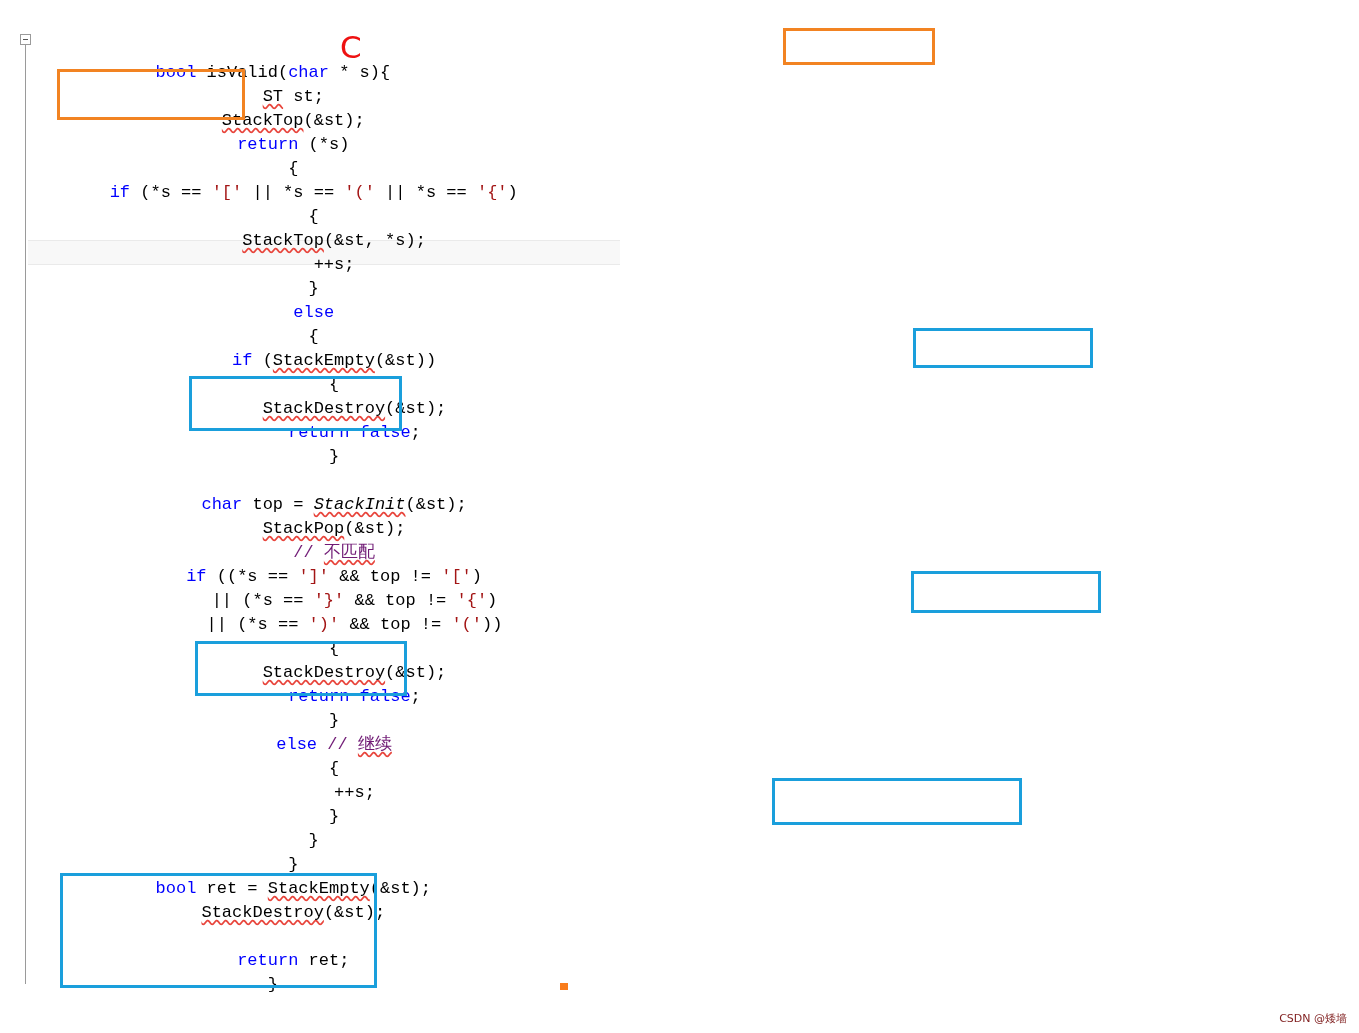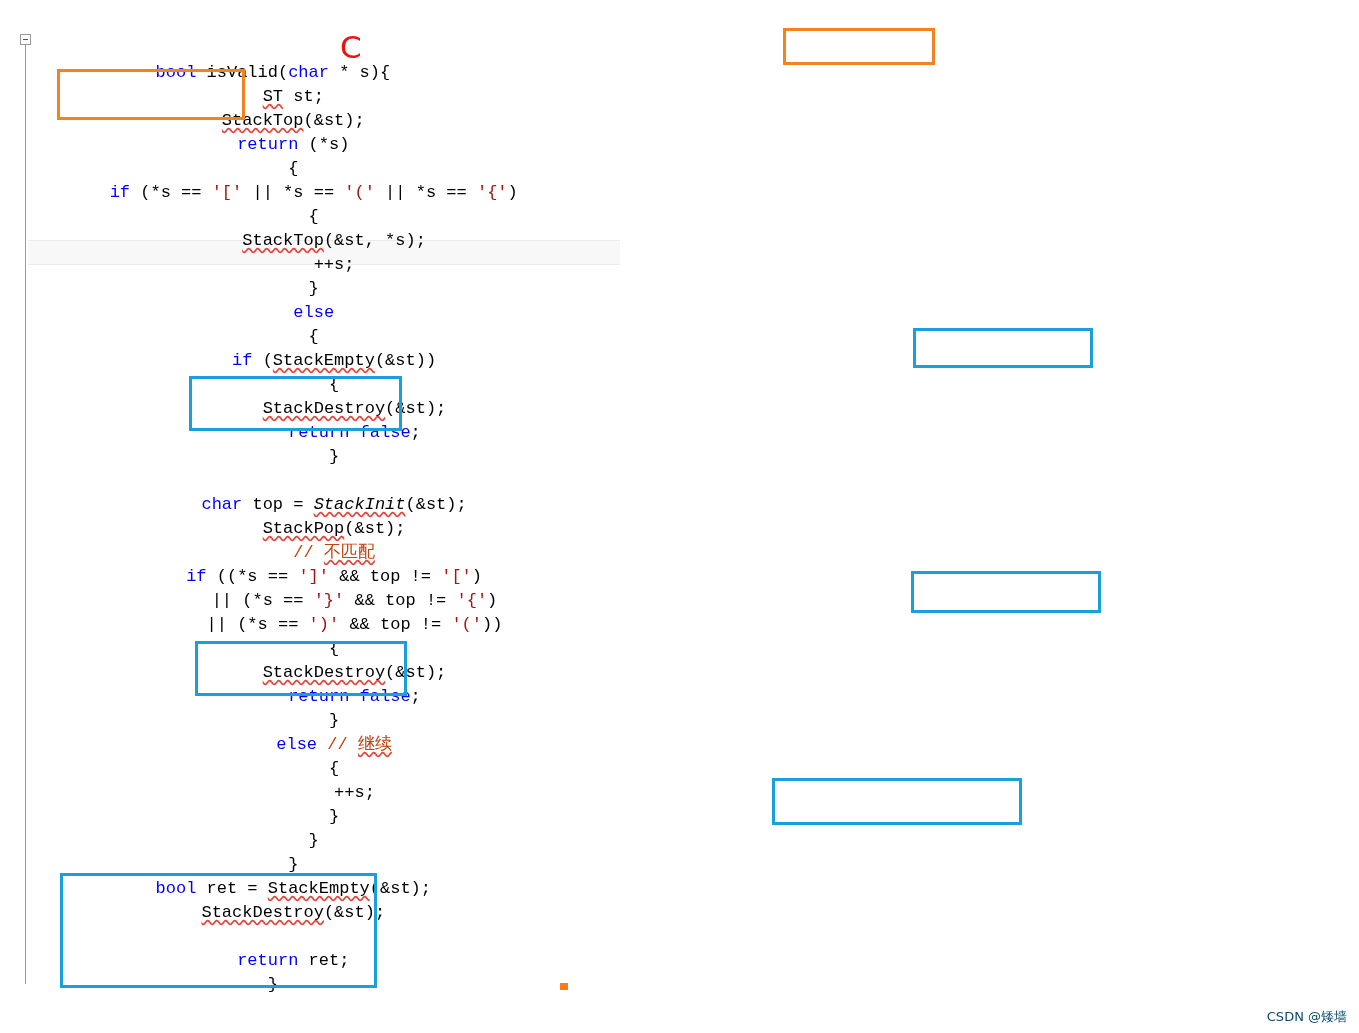--- a/index.html
+++ b/index.html
@@ -40,21 +40,21 @@
     color:#000000;
     letter-spacing:0px;
     text-align:center;
   }
   #code-c{left:28px;top:44px;}
 
   
   .kw{color:#0000ff;}         
   .chr{color:#a31515;}
   .fni{font-style:italic;}
-  .cmt{color:#c2410c;}          
+  .cmt{color:#701a75;}          
   .sq{
     text-decoration:underline;
     text-decoration-color:#e8453c;
     text-decoration-style:wavy;
     text-decoration-skip-ink:none;
     text-underline-offset:2px;
   }
 
   
   .annot{position:absolute;box-sizing:border-box;background:transparent;}
@@ -63,22 +63,22 @@
 
   
   .label{position:absolute;color:#ee1111;font-family:"DejaVu Sans","Liberation Sans",sans-serif;
          font-size:31px;line-height:31px;}
   #label-c{left:340px;top:32px;}
 
   
   #marker-dot{position:absolute;left:560px;top:983px;width:8px;height:7px;background:#f97c1b;}
 
   
-  #watermark{position:absolute;right:12px;bottom:7px;color:#0c4a6e;
-             font-family:"DejaVu Sans","Liberation Sans",sans-serif;font-size:13px;}
+  #watermark{position:absolute;right:12px;bottom:7px;color:#7f1d1d;
+             font-family:"DejaVu Sans","Liberation Sans",sans-serif;font-size:11px;}
 </style>
 </head>
 <body>
 
 <div class="panel" id="panel-c">
 
   <div class="guide" id="guide-c"></div>
   <div class="fold" id="fold-c"></div>
   <div class="lineband" id="band-c"></div>
 

